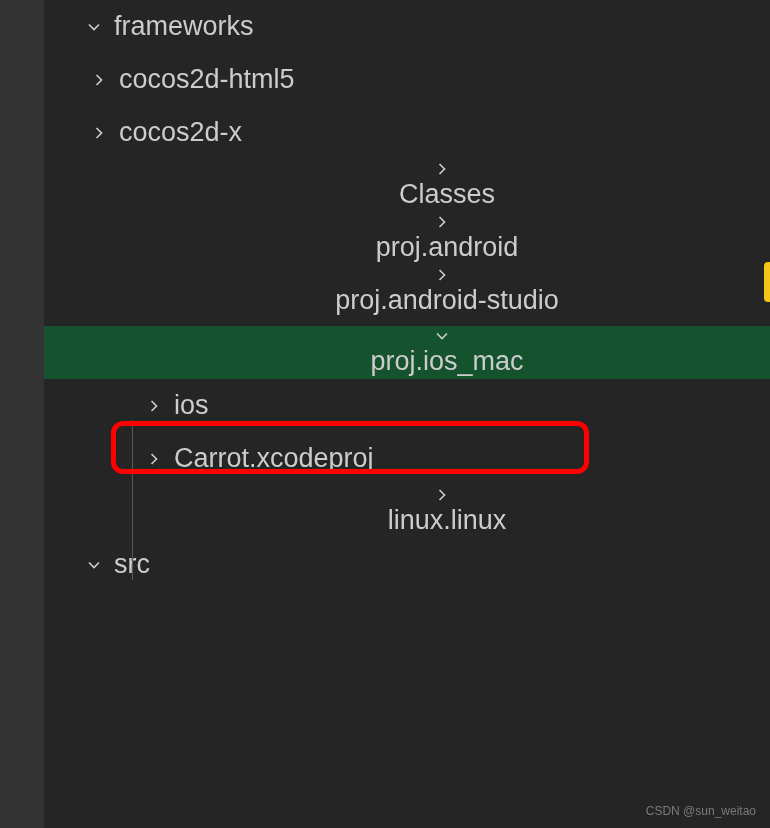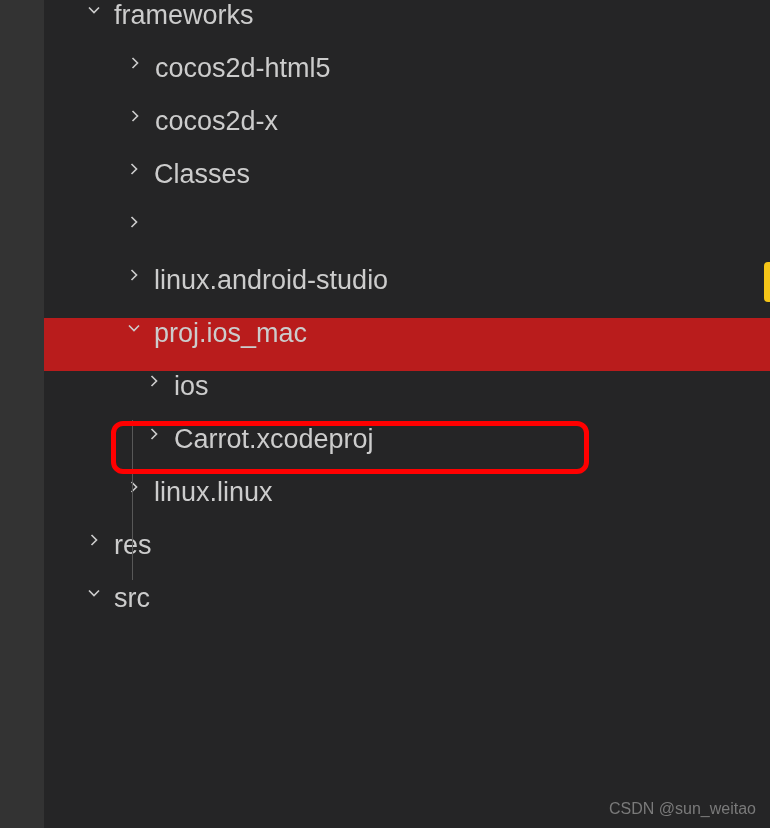--- a/index.html
+++ b/index.html
@@ -27,48 +27,50 @@
       position: absolute;
       left: 44px;
       top: 0;
       right: 0;
       bottom: 0;
       background: #252526;
       padding-top: 0;
     }
     .tree-row {
       display: flex;
+      align-items: center;
       height: 53px;
       font-size: 27px;
       color: #cccccc;
       white-space: nowrap;
       position: relative;
     }
     .tree-row.selected {
-      background: #b91c1c;
+      background: #14532d;
+      margin-top: 8px;
     }
     .chevron {
       width: 20px;
       height: 20px;
       display: inline-flex;
       align-items: center;
       justify-content: center;
       margin-right: 10px;
       flex-shrink: 0;
     }
     .chevron svg {
       width: 20px;
       height: 20px;
       fill: none;
       stroke: #cccccc;
       stroke-width: 2;
     }
     .indent-0 { padding-left: 40px; }
-    .indent-1 { padding-left: 45px; margin-left: 36px; }
-    .indent-2 { padding-left: 80px; }
+    .indent-1 { padding-left: 45px; }
+    .indent-2 { padding-left: 80px; flex-direction: column; }
     .indent-3 { padding-left: 100px; }
     .label {
       color: #cccccc;
     }
     .highlight-box {
       position: absolute;
       border: 5px solid #ff0000;
       border-radius: 12px;
       pointer-events: none;
       left: 111px;
@@ -79,21 +81,21 @@
     .guide-line {
       position: absolute;
       width: 1px;
       background: #585858;
     }
     .watermark {
       position: absolute;
       bottom: 10px;
       right: 14px;
       color: #7a7a7a;
-      font-size: 16px;
+      font-size: 12px;
       font-family: Arial, sans-serif;
     }
     .emoji-peek {
       position: absolute;
       right: 0;
       top: 262px;
       width: 6px;
       height: 40px;
       background: #f5c518;
       border-radius: 4px 0 0 4px;
@@ -142,29 +144,30 @@
     </span>
     <span class="label">Classes</span>
   </div>
 
   <div class="tree-row indent-2">
     <span class="chevron">
       <svg viewBox="0 0 24 24">
           <polyline points="9 6 15 12 9 18"></polyline>
         </svg>
     </span>
-  </div>
-
-  <div class="tree-row indent-2">
-    <span class="chevron">
-      <svg viewBox="0 0 24 24">
-          <polyline points="9 6 15 12 9 18"></polyline>
-        </svg>
-    </span>
-    <span class="label">linux.android-studio</span>
+    <span class="label">proj.android</span>
+  </div>
+
+  <div class="tree-row indent-2">
+    <span class="chevron">
+      <svg viewBox="0 0 24 24">
+          <polyline points="9 6 15 12 9 18"></polyline>
+        </svg>
+    </span>
+    <span class="label">proj.android-studio</span>
   </div>
 
   <div class="tree-row indent-2 selected">
     <span class="chevron">
       <svg viewBox="0 0 24 24">
           <polyline points="6 9 12 15 18 9"></polyline>
         </svg>
     </span>
     <span class="label">proj.ios_mac</span>
   </div>
@@ -192,32 +195,24 @@
     <span class="chevron">
       <svg viewBox="0 0 24 24">
           <polyline points="9 6 15 12 9 18"></polyline>
         </svg>
     </span>
     <span class="label">linux.linux</span>
   </div>
 
 
 
+
   <div class="tree-row indent-0">
     <span class="chevron">
       <svg viewBox="0 0 24 24">
-          <polyline points="9 6 15 12 9 18"></polyline>
-        </svg>
-    </span>
-    <span class="label">res</span>
-  </div>
-
-  <div class="tree-row indent-0">
-    <span class="chevron">
-      <svg viewBox="0 0 24 24">
           <polyline points="6 9 12 15 18 9"></polyline>
         </svg>
     </span>
     <span class="label">src</span>
   </div>
 
   <div class="guide-line" style="left: 88px; top: 420px; height: 160px;"></div>
 
 </div>
 

